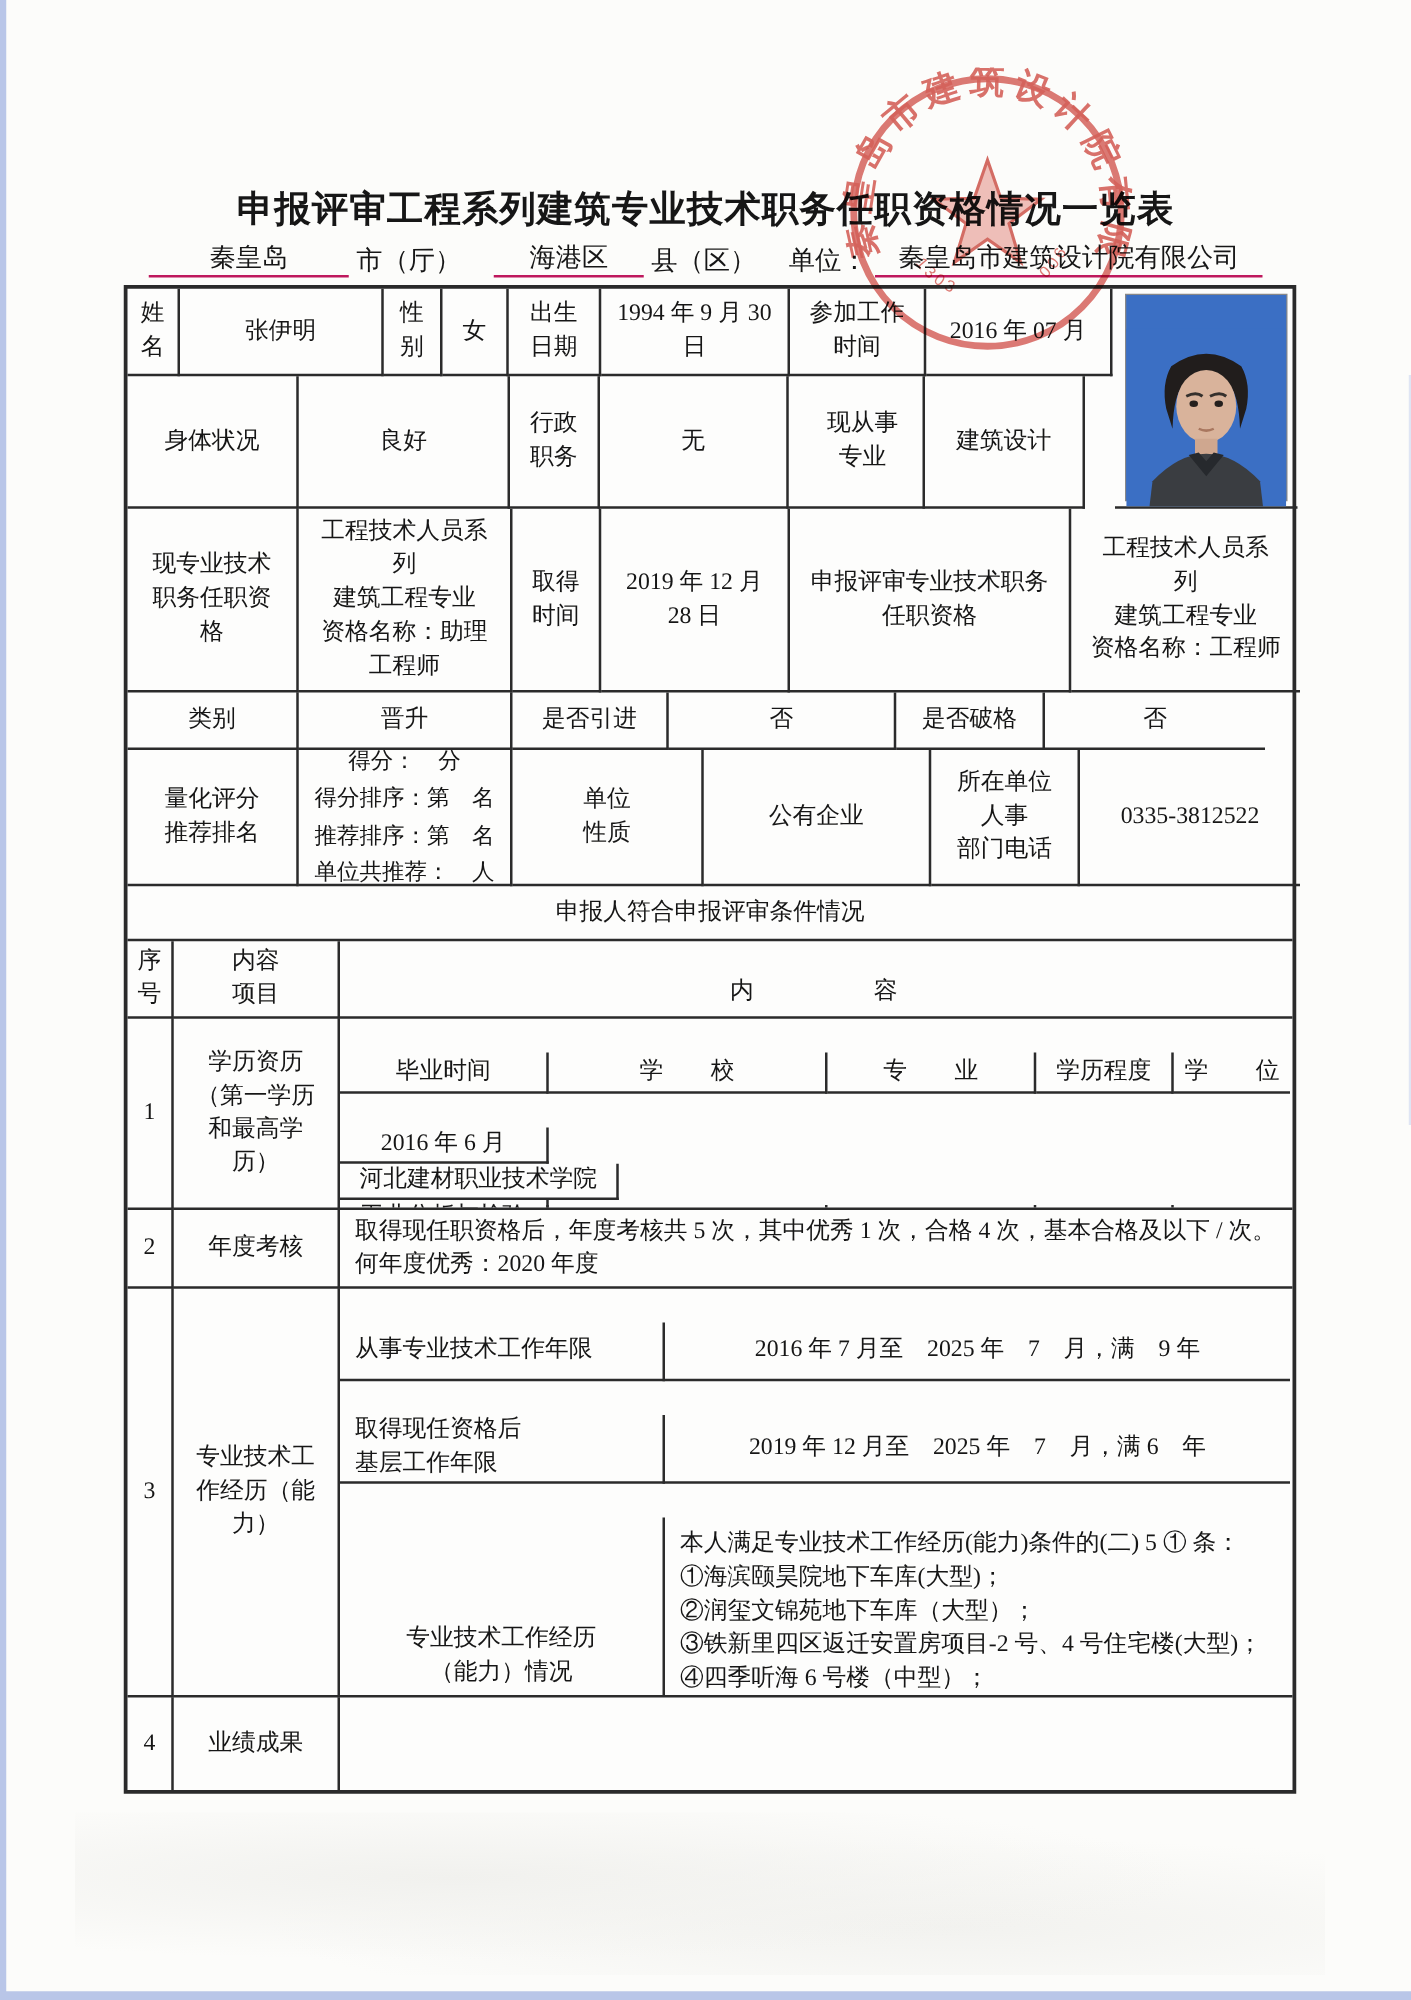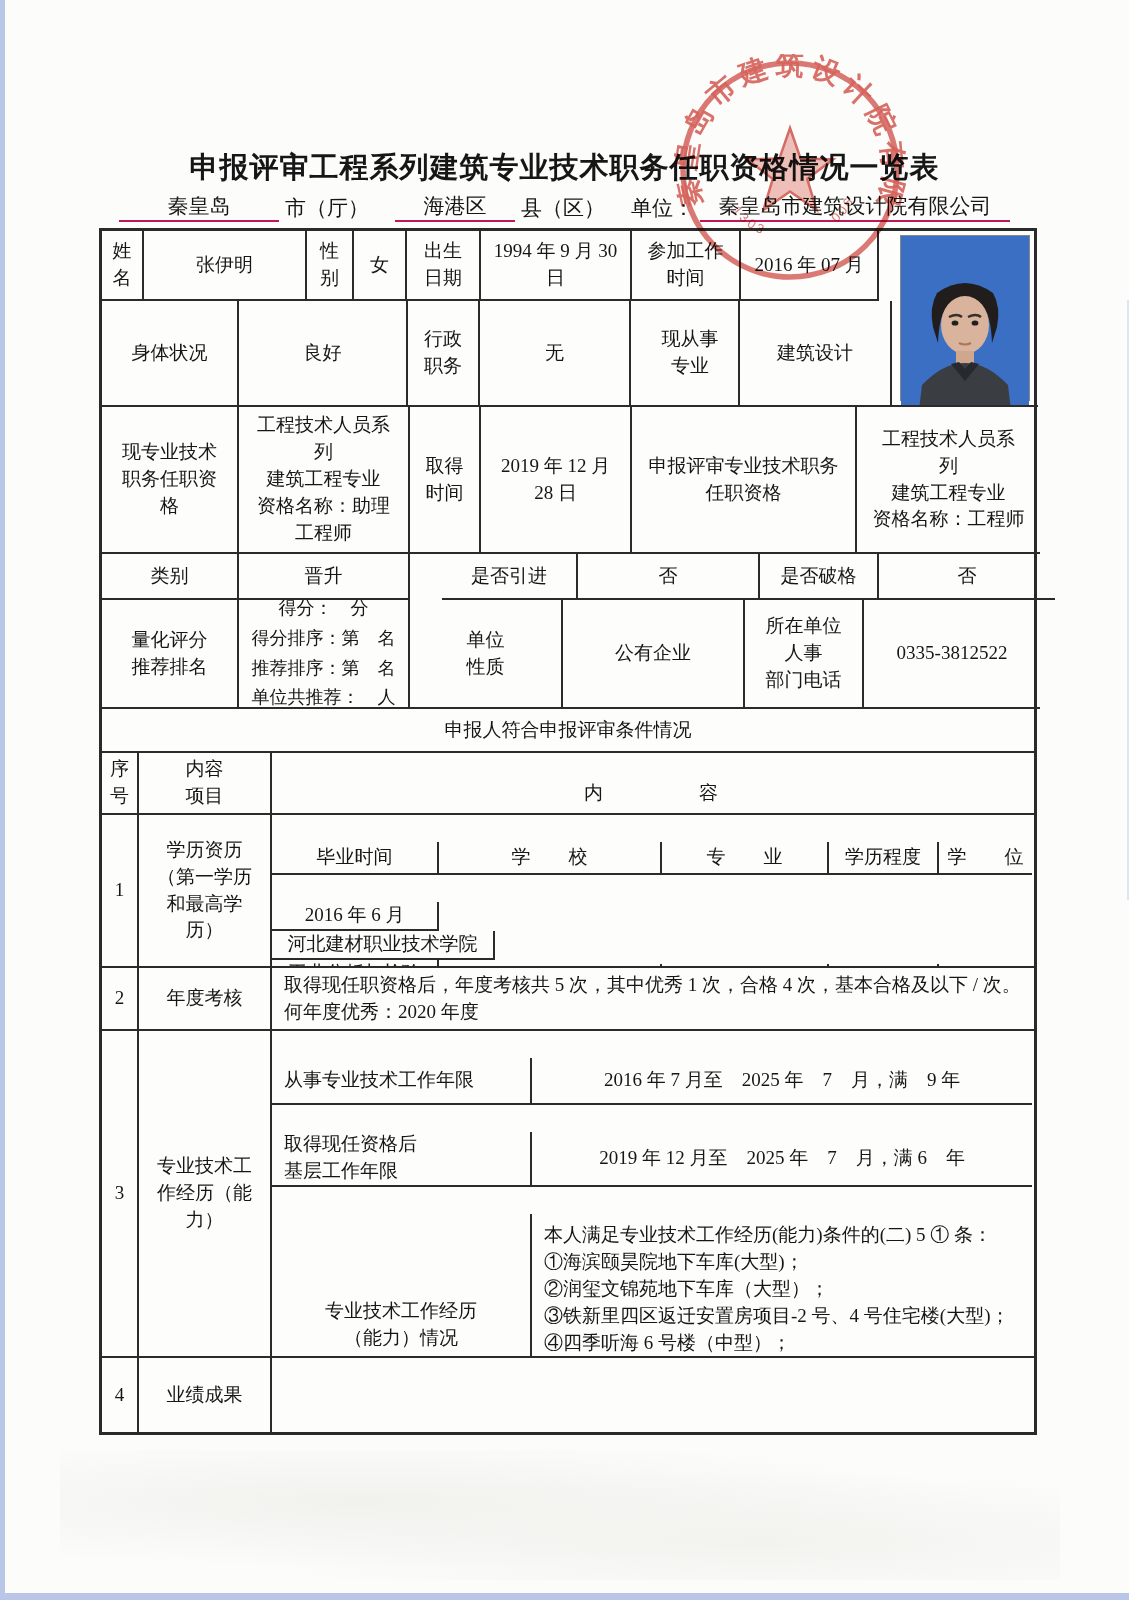--- a/index.html
+++ b/index.html
@@ -72,31 +72,31 @@
           <div class="c" style="width:163px;">张伊明</div>
           <div class="c" style="width:47px;">性
 别</div>
           <div class="c" style="width:53px;">女</div>
           <div class="c" style="width:74px;">出生
 日期</div>
           <div class="c" style="width:151px;">1994 年 9 月 30
 日</div>
           <div class="c" style="width:109px;">参加工作
 时间</div>
-          <div class="c" style="width:138px;">2016 年 07 月</div>
+          <div class="c" style="width:149px;">2016 年 07 月</div>
         </div>
         <div class="row" style="height:106px;">
           <div class="c" style="width:137px;">身体状况</div>
           <div class="c" style="width:169px;">良好</div>
           <div class="c" style="width:72px;">行政
 职务</div>
           <div class="c" style="width:151px;">无</div>
           <div class="c" style="width:109px;padding-left:11px;">现从事
 专业</div>
-          <div class="c" style="width:152px;">建筑设计</div>
+          <div class="c" style="width:128px;">建筑设计</div>
         </div>
       </div>
       <div class="c last" style="width:146px;height:176px;">
         <div class="photo-box">
           <svg viewBox="0 0 128 164" width="128" height="164">
             <rect x="0" y="0" width="128" height="164" fill="#3b6fc4"></rect>
             <path d="M36,30 Q64,10 92,30 Q100,44 96,64 L91,80 Q90,52 82,45 Q64,38 46,45 Q38,52 37,80 L32,64 Q28,44 36,30 Z" fill="#211d1c"></path>
             <ellipse cx="64" cy="62" rx="24" ry="29" fill="#d9b39b"></ellipse>
             <path d="M48,54 q8,-4 13,0" stroke="#35302c" stroke-width="2.4" fill="none"></path>
             <path d="M67,54 q8,-4 13,0" stroke="#35302c" stroke-width="2.4" fill="none"></path>
@@ -128,21 +128,21 @@
 任职资格</div>
       <div class="c last" style="width:183px;">工程技术人员系
 列
 建筑工程专业
 资格名称：工程师</div>
     </div>
 
     <div class="row" style="height:46px;">
       <div class="c" style="width:137px;">类别</div>
       <div class="c" style="width:171px;">晋升</div>
-      <div class="c" style="width:136px;margin-left:32px;">是否引进</div>
+      <div class="c" style="width:125px;">是否引进</div>
       <div class="c" style="width:182px;">否</div>
       <div class="c" style="width:119px;">是否破格</div>
       <div class="c last" style="width:176px;">否</div>
     </div>
 
     <div class="row" style="height:109px;">
       <div class="c" style="width:137px;">量化评分
 推荐排名</div>
       <div class="c score-cell" style="width:171px;">得分：　分
 得分排序：第　名

